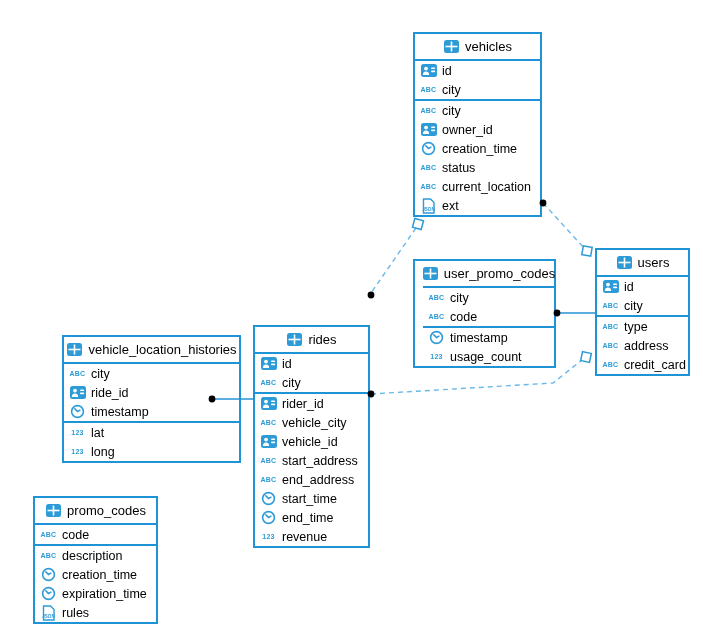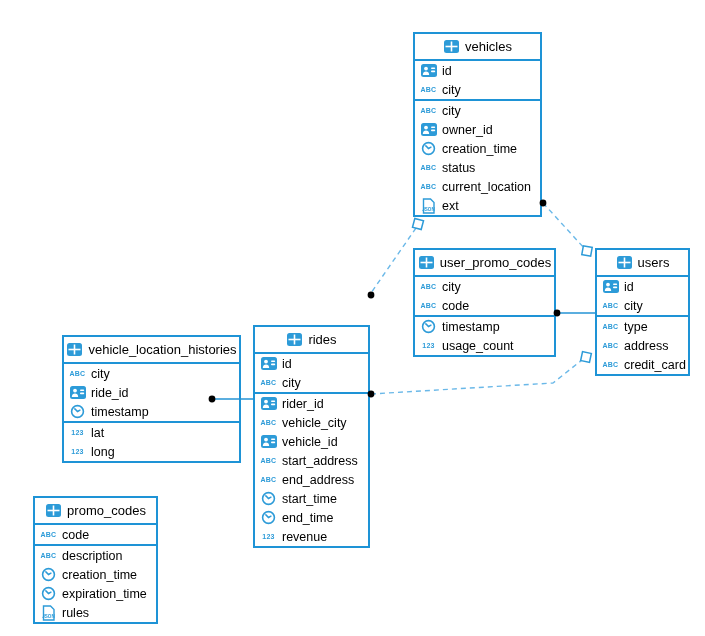--- a/index.html
+++ b/index.html
@@ -135,21 +135,21 @@
     <span class="type-icon">
             <svg width="15" height="16" viewBox="0 0 15 16">
               <path d="M2.5 1 h7 l3.5 3.5 v10.5 h-10.5 Z" fill="#fff" stroke="#2d9bd8" stroke-width="1.4"></path>
               <text x="7.5" y="13" text-anchor="middle" font-size="4.6" font-weight="bold" fill="#2d9bd8" font-family="Liberation Sans, sans-serif">JSON</text>
             </svg>
           </span>
     <span class="field-label">ext</span>
   </div>
       </div>
   </div>
-    <div class="db-table" style="left: 413px; top: 248px; width: 143px;">
+    <div class="db-table" style="left: 413px; top: 259px; width: 143px; padding-left: 8px;">
     <div class="tbl-header">
       <span class="type-icon">
           <svg width="15" height="13" viewBox="0 0 15 13">
             <rect x="0" y="0" width="15" height="13" rx="2.5" fill="#2d9bd8"></rect>
             <line x1="1.5" y1="6.5" x2="13.5" y2="6.5" stroke="#fff" stroke-width="1.6"></line>
             <line x1="7.5" y1="1.5" x2="7.5" y2="11.5" stroke="#fff" stroke-width="1.6"></line>
           </svg>
         </span>
       <span class="tbl-title">user_promo_codes</span>
     </div>

